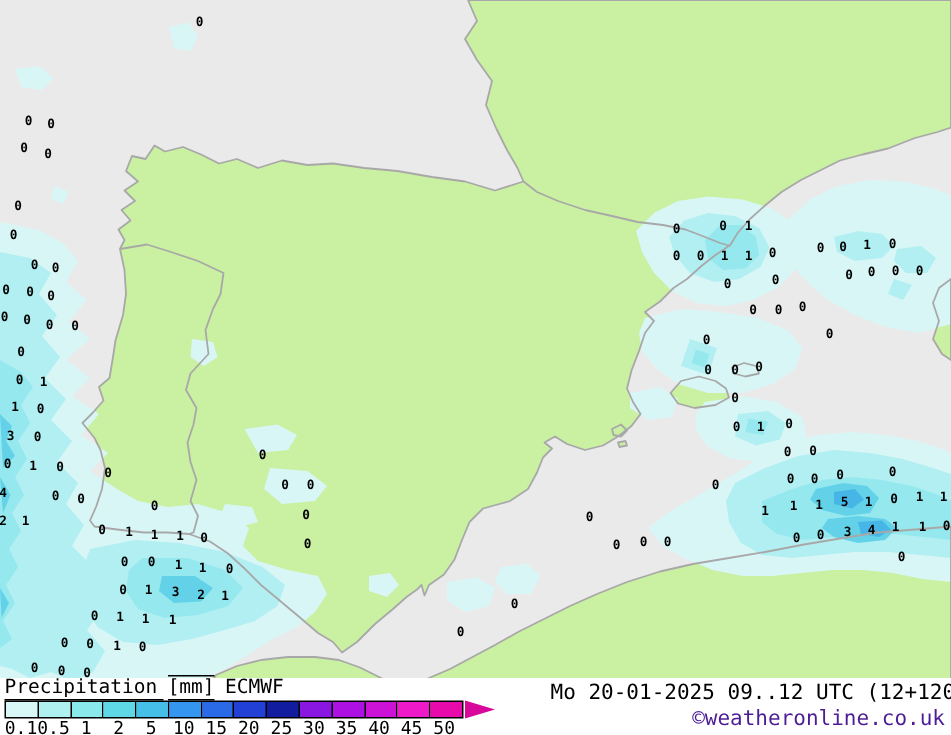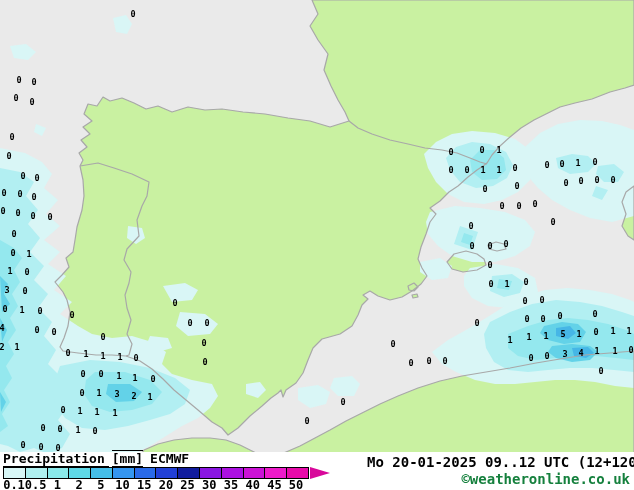--- a/index.html
+++ b/index.html
@@ -1,20 +1,20 @@
 <!DOCTYPE html>
 <html><head>
 <meta charset="utf-8">
 <style>
   html,body{margin:0;padding:0;background:#ffffff;}
   .stage{position:relative;width:634px;height:490px;overflow:hidden;background:#ffffff;
          font-family:"DejaVu Sans Mono","Liberation Mono",monospace;}
   .map-area{position:absolute;left:0;top:0;width:634px;height:452px;}
   svg text.mk{font-family:"DejaVu Sans Mono","Liberation Mono",monospace;font-size:8.5px;font-weight:bold;fill:#000;}
-  .footer{position:absolute;left:0;top:452px;width:634px;height:32px;background:#ffffff;font-weight:bold;}
+  .footer{position:absolute;left:0;top:452px;width:634px;height:32px;background:#ffffff;}
   .legend-title{position:absolute;left:3px;top:-1px;font-size:13px;color:#000;white-space:nowrap;}
   .lt-word{border-bottom:1px solid #000;padding-right:4px;}
   .lt-unit{border-top:1px solid #000;border-bottom:1px solid #000;margin:0 3px;}
   .lt-model{margin-left:4px;}
   .scale-bar{position:absolute;left:3px;top:15px;width:304px;height:10px;display:flex;
              border:1px solid #000;box-sizing:content-box;}
   .scale-seg{flex:1 1 auto;border-right:1px solid #000;}
   .scale-seg:last-child{border-right:none;}
   .scale-arrow{position:absolute;left:310px;top:15px;width:0;height:0;
                border-top:6px solid transparent;border-bottom:6px solid transparent;}
@@ -250,15 +250,15 @@
         <span class="scale-label" style="left: 128.2px;">15</span>
         <span class="scale-label" style="left: 149.9px;">20</span>
         <span class="scale-label" style="left: 171.6px;">25</span>
         <span class="scale-label" style="left: 193.3px;">30</span>
         <span class="scale-label" style="left: 215px;">35</span>
         <span class="scale-label" style="left: 236.7px;">40</span>
         <span class="scale-label" style="left: 258.4px;">45</span>
         <span class="scale-label" style="left: 280.1px;">50</span>
       </div>
     <div class="datetime">Mo 20-01-2025 09..12 UTC (12+120</div>
-    <a class="copyright" href="#" style="color: #15803d;">©weatheronline.co.uk</a>
+    <a class="copyright" href="#" style="color: #4c1d95;">©weatheronline.co.uk</a>
   </div>
 </div>
 
 </body></html>

